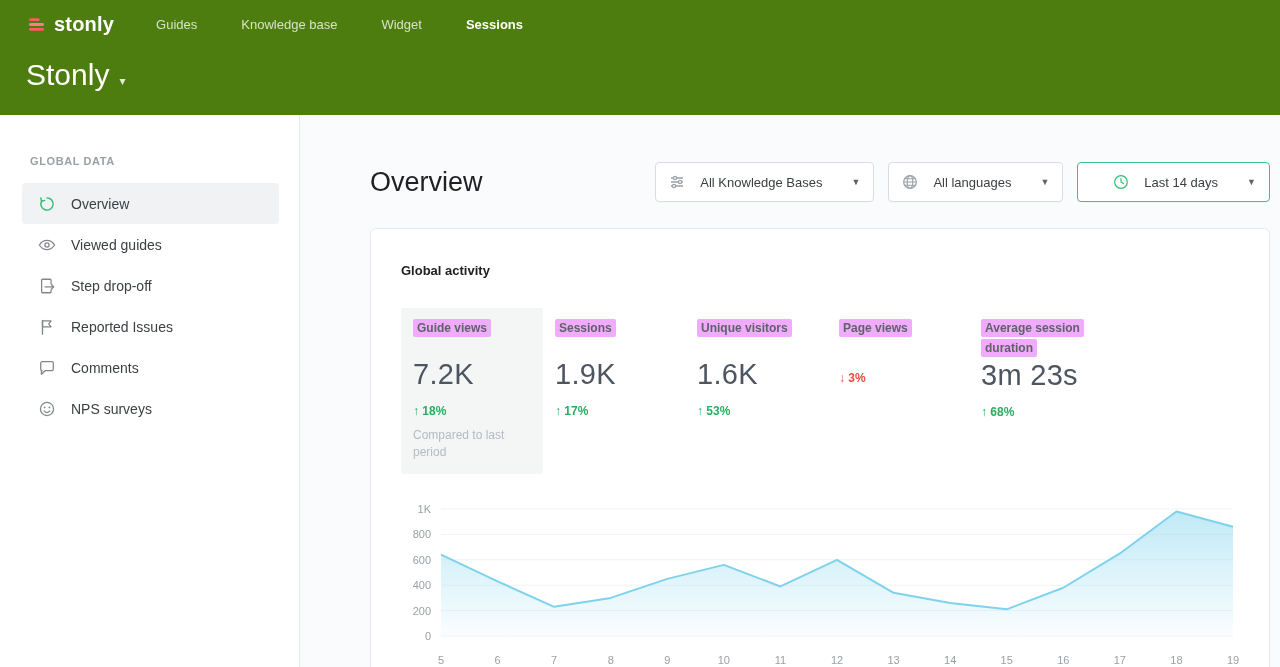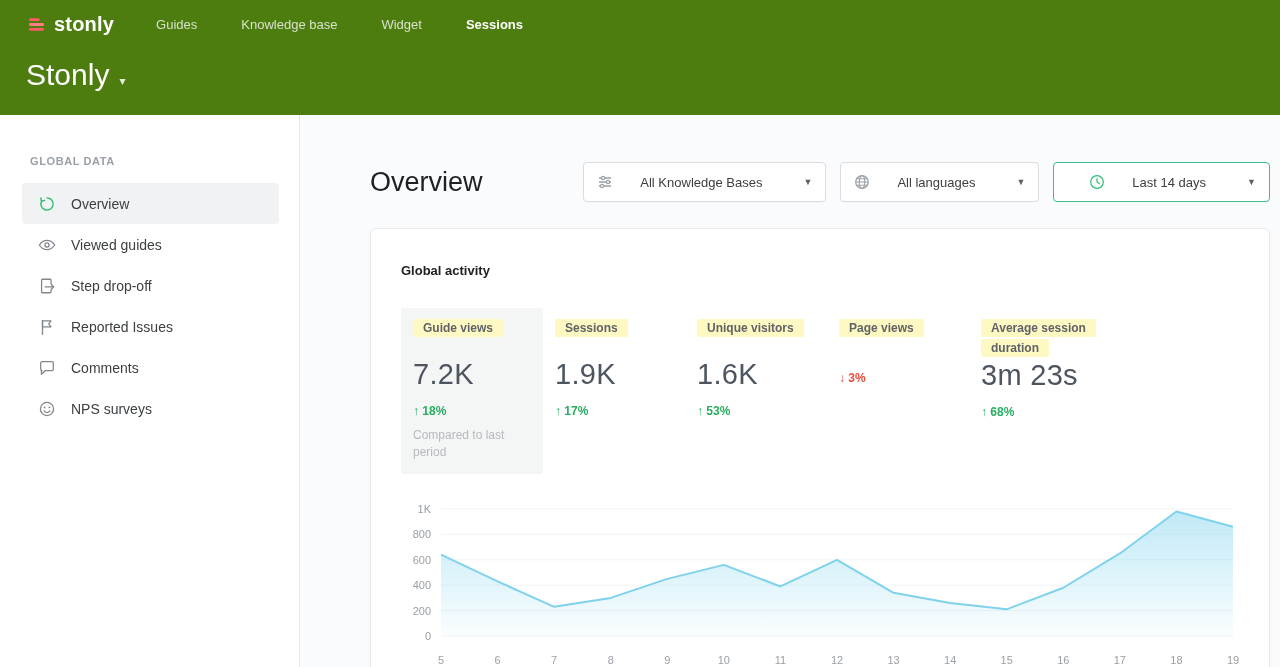--- a/index.html
+++ b/index.html
@@ -25,40 +25,40 @@
   .side-item { display:flex; align-items:center; gap:15px; height:41px; padding:0 16px; border-radius:4px; font-size:14px; color:#3c4043; cursor:pointer; }
   .side-item.active { background:#f1f2f3; }
   .sicon { width:18px; height:18px; color:#80868b; display:inline-flex; }
   .sicon.green { color:#2ebd73; }
   .sicon svg { width:18px; height:18px; }
 
   .main { flex:1; background:#fafbfc; padding:45px 10px 0 70px; }
   .page-head { display:flex; justify-content:space-between; align-items:center; width:900px; height:44px; }
   .page-title { font-size:27px; font-weight:400; color:#202124; }
   .filters { display:flex; gap:14px; }
-  .filter { display:flex; align-items:center; gap:27px; height:40px; padding:0 13px; background:#fff;
+  .filter { display:flex; align-items:center; gap:15px; height:40px; padding:0 13px; background:#fff;
     border:1px solid #dadce0; border-radius:4px; font-size:13px; color:#3c4043; cursor:pointer;
     font-family:inherit; box-shadow:0 1px 1px rgba(0,0,0,.02); }
   .filter.accent { border-color:#3cbf8b;padding-left:35px; }
   .ficon { width:16px; height:16px; color:#9aa0a6; display:inline-flex; }
   .filter.accent .ficon { color:#2ebd73; }
   .ficon svg { width:16px; height:16px; }
   .caret { font-size:9px; color:#5f6368; margin-left:14px; }
 
   
   .card { width:900px; margin-top:24px; background:#fff; border:1px solid #e8eaed; border-radius:6px;
     padding:34px 30px 22px 30px; box-shadow:0 1px 3px rgba(60,64,67,.04); }
   .card-title { font-size:13px; font-weight:bold; color:#202124; margin-bottom:30px; }
 
   .metrics { display:flex; }
   .metric { width:142px; padding:10px 12px 12px 12px; border-radius:3px; cursor:pointer; }
   .metric.selected { background:#f4f5f5; }
   .label-wrap { min-height:40px; }
-  .metric-label { display:inline; background:#fef9c3; color:#5f6368; font-size:12px; font-weight:bold;
-    padding:2px 10px; border-radius:2px; line-height:1.7; box-decoration-break:clone; -webkit-box-decoration-break:clone; }
+  .metric-label { display:inline; background:#f0abfc; color:#5f6368; font-size:12px; font-weight:bold;
+    padding:2px 4px; border-radius:2px; line-height:1.7; box-decoration-break:clone; -webkit-box-decoration-break:clone; }
   .metric-value { font-size:29px; font-weight:400; color:#4d5560; letter-spacing:.3px; }
   .metric-change { font-size:12px; font-weight:bold; margin-top:13px; }
   .metric-change.up { color:#27ae60; }
   .metric-change.down { color:#e74c3c; }
   .metric-note { font-size:12px; color:#b6bbc0; margin-top:9px; line-height:1.45; width:100px; }
 
   .chart { margin-top:22px; }
   .chart svg { display:block; }
   .tick { fill:#9aa0a6; font-size:11px; font-family:"Liberation Sans", sans-serif; }
 </style>

